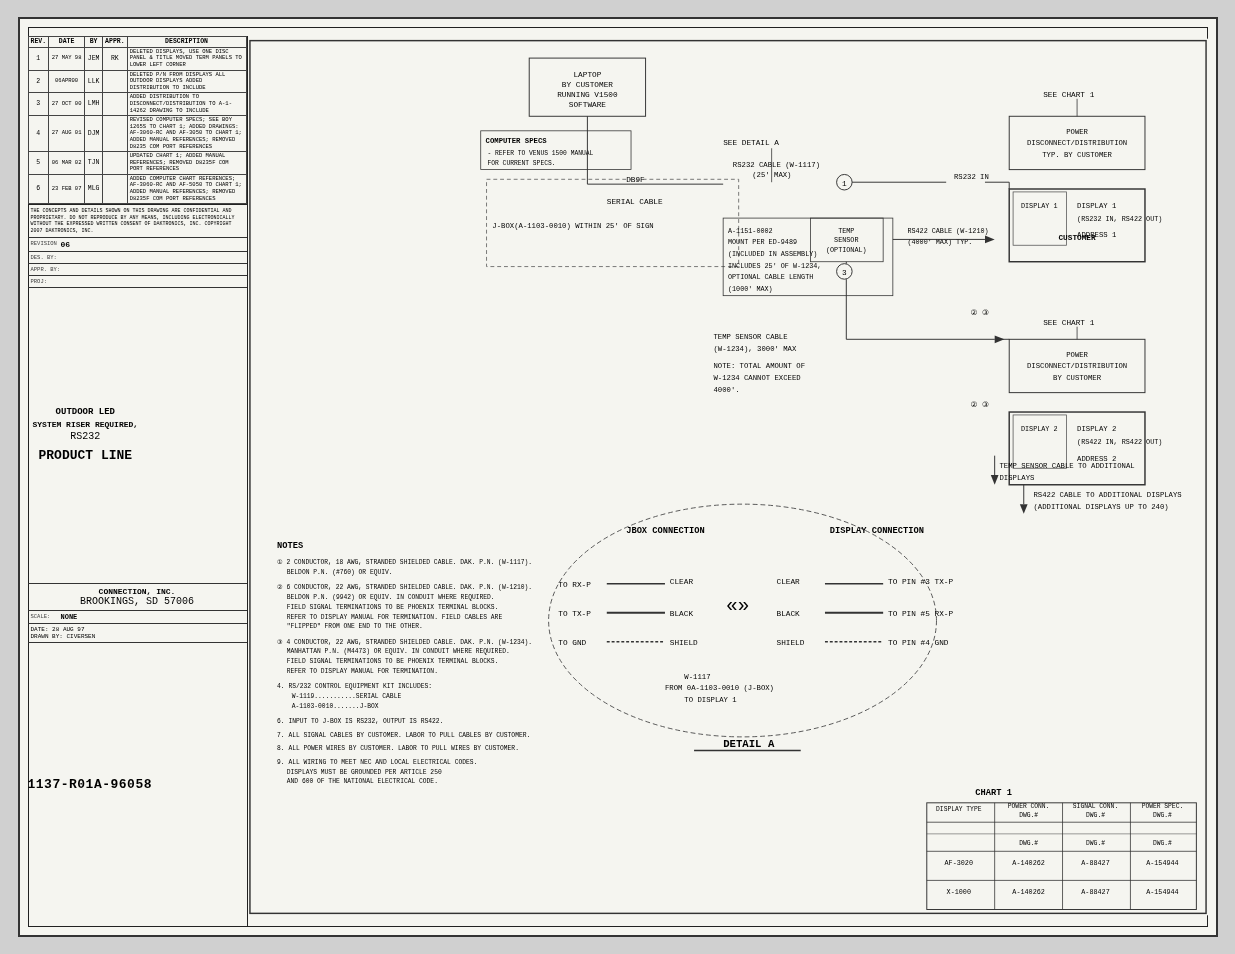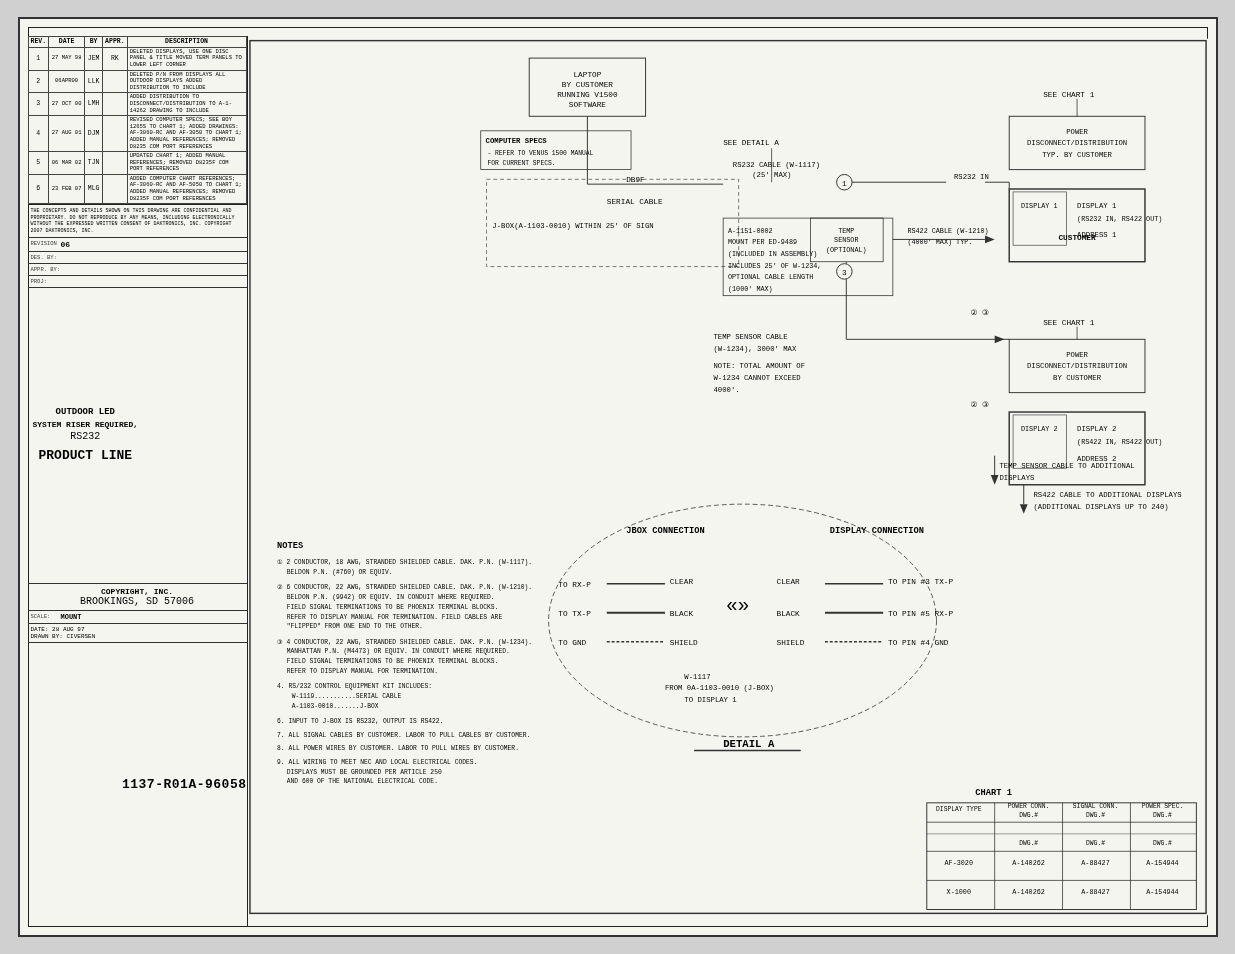--- a/index.html
+++ b/index.html
@@ -206,35 +206,35 @@
       <div class="big-title">
         <div class="big-title-text">
           <div style="font-size:9px;font-weight:bold;">OUTDOOR LED</div>
           <div style="font-size:8px;font-weight:bold;">SYSTEM RISER REQUIRED,</div>
           <div style="font-size:10px;font-weight:normal;">RS232</div>
           <div style="font-size:13px;margin-top:3px;">PRODUCT LINE</div>
         </div>
       </div>
 
       <div style="border-bottom:0.5px solid #333;padding:3px;text-align:center;">
-        <div style="font-size:8px;font-weight:bold;">COPYRIGHT, INC.</div>
+        <div style="font-size:8px;font-weight:bold;">CONNECTION, INC.</div>
         <div style="font-size:10px;">BROOKINGS, SD 57006</div>
       </div>
 
       <div class="title-row">
         <span class="title-label">SCALE:</span>
-        <span class="title-value">MOUNT</span>
+        <span class="title-value">NONE</span>
       </div>
 
       <div style="padding:2px 3px;border-bottom:0.5px solid #333;font-size:6px;">
         <div>DATE: 28 AUG 97</div>
         <div>DRAWN BY: CIVERSEN</div>
       </div>
 
-      <div style="flex:1;display:flex;justify-content:flex-end;align-items:center;overflow:hidden;">
+      <div style="flex:1;display:flex;justify-content:flex-start;align-items:center;overflow:hidden;">
         <div style="font-size:13px;font-weight:bold;writing-mode:horizontal-tb;letter-spacing:0.5px;white-space:nowrap;">
           1137-R01A-96058
         </div>
       </div>
     </div>
   </div>
 
   <div class="main-area">
     <svg class="drawing-svg" viewBox="0 0 990 904" xmlns="http://www.w3.org/2000/svg">
 

